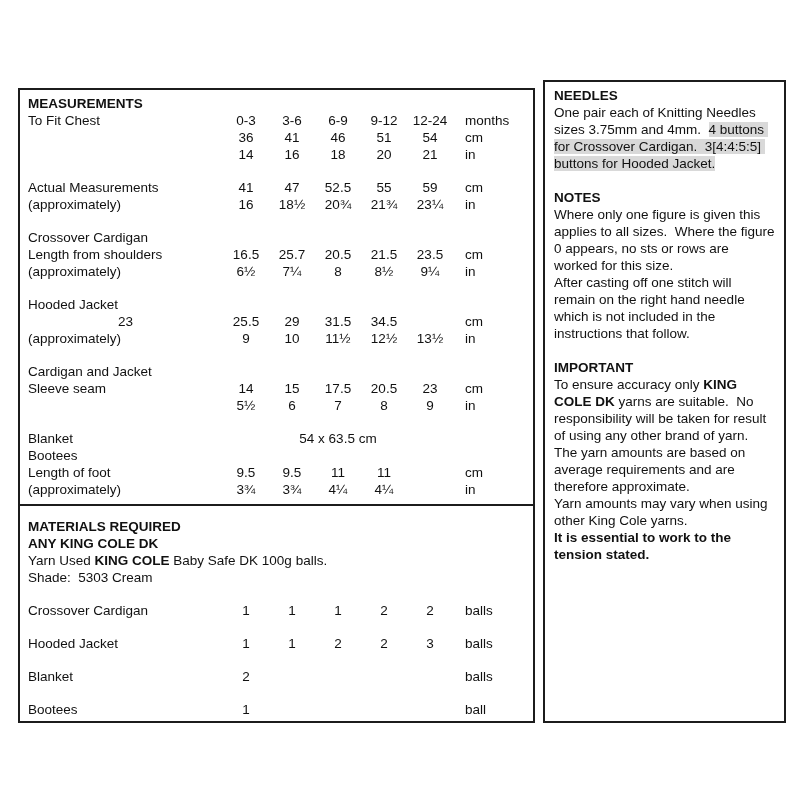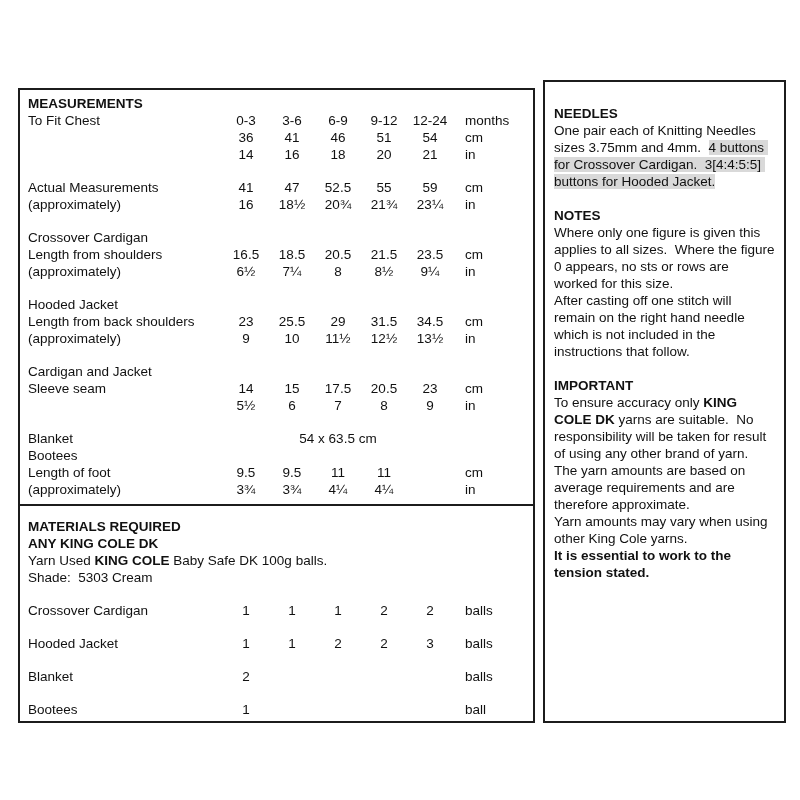--- a/index.html
+++ b/index.html
@@ -7,21 +7,21 @@
   body {
     width: 800px; height: 800px; background: #ffffff;
     font-family: "Liberation Sans", "DejaVu Sans", sans-serif;
     font-size: 13.5px; color: #111111;
     -webkit-font-smoothing: antialiased;
   }
   .page { position: relative; width: 800px; height: 800px; background: #fff; }
   .box { position: absolute; border: 2px solid #1c1c1c; background: #fff; }
   .box-measurements { left: 18px; top: 88px;  width: 517px; height: 426px; padding: 5px 8px; }
   .box-materials    { left: 18px; top: 504px; width: 517px; height: 219px; padding: 12px 8px; }
-  .box-right        { left: 543px; top: 80px; width: 243px; height: 643px; padding: 23px 9px; }
+  .box-right        { left: 543px; top: 80px; width: 243px; height: 643px; padding: 5px 9px; }
 
   h1, h2 { font-size: 13.5px; font-weight: bold; margin: 0; line-height: 17px; }
   p { margin: 0; line-height: 17px; }
   .hline { white-space: pre-wrap; }
 
   
   .trow { display: grid; grid-template-columns: 195px 46px 46px 46px 46px 46px 1fr; line-height: 17px; min-height: 17px; }
   .trow.gap { min-height: 16px; }
   .cell { overflow: hidden; white-space: nowrap; }
   .cell.label { text-align: left; }
@@ -96,21 +96,21 @@
           <div class="cell val"></div>
           <div class="cell val"></div>
           <div class="cell val"></div>
           <div class="cell val"></div>
           <div class="cell val"></div>
           <div class="cell unit"></div>
         </div>
         <div class="trow">
           <div class="cell label">Length from shoulders</div>
           <div class="cell val">16.5</div>
-          <div class="cell val">18.5</div>
+          <div class="cell val">25.7</div>
           <div class="cell val">20.5</div>
           <div class="cell val">21.5</div>
           <div class="cell val">23.5</div>
           <div class="cell unit">cm</div>
         </div>
         <div class="trow">
           <div class="cell label">(approximately)</div>
           <div class="cell val">6½</div>
           <div class="cell val">7¼</div>
           <div class="cell val">8</div>
@@ -122,21 +122,20 @@
         <div class="trow">
           <div class="cell label bold">Hooded Jacket</div>
           <div class="cell val"></div>
           <div class="cell val"></div>
           <div class="cell val"></div>
           <div class="cell val"></div>
           <div class="cell val"></div>
           <div class="cell unit"></div>
         </div>
         <div class="trow">
-          <div class="cell label">Length from back shoulders</div>
           <div class="cell val">23</div>
           <div class="cell val">25.5</div>
           <div class="cell val">29</div>
           <div class="cell val">31.5</div>
           <div class="cell val">34.5</div>
           <div class="cell unit">cm</div>
         </div>
         <div class="trow">
           <div class="cell label">(approximately)</div>
           <div class="cell val">9</div>

